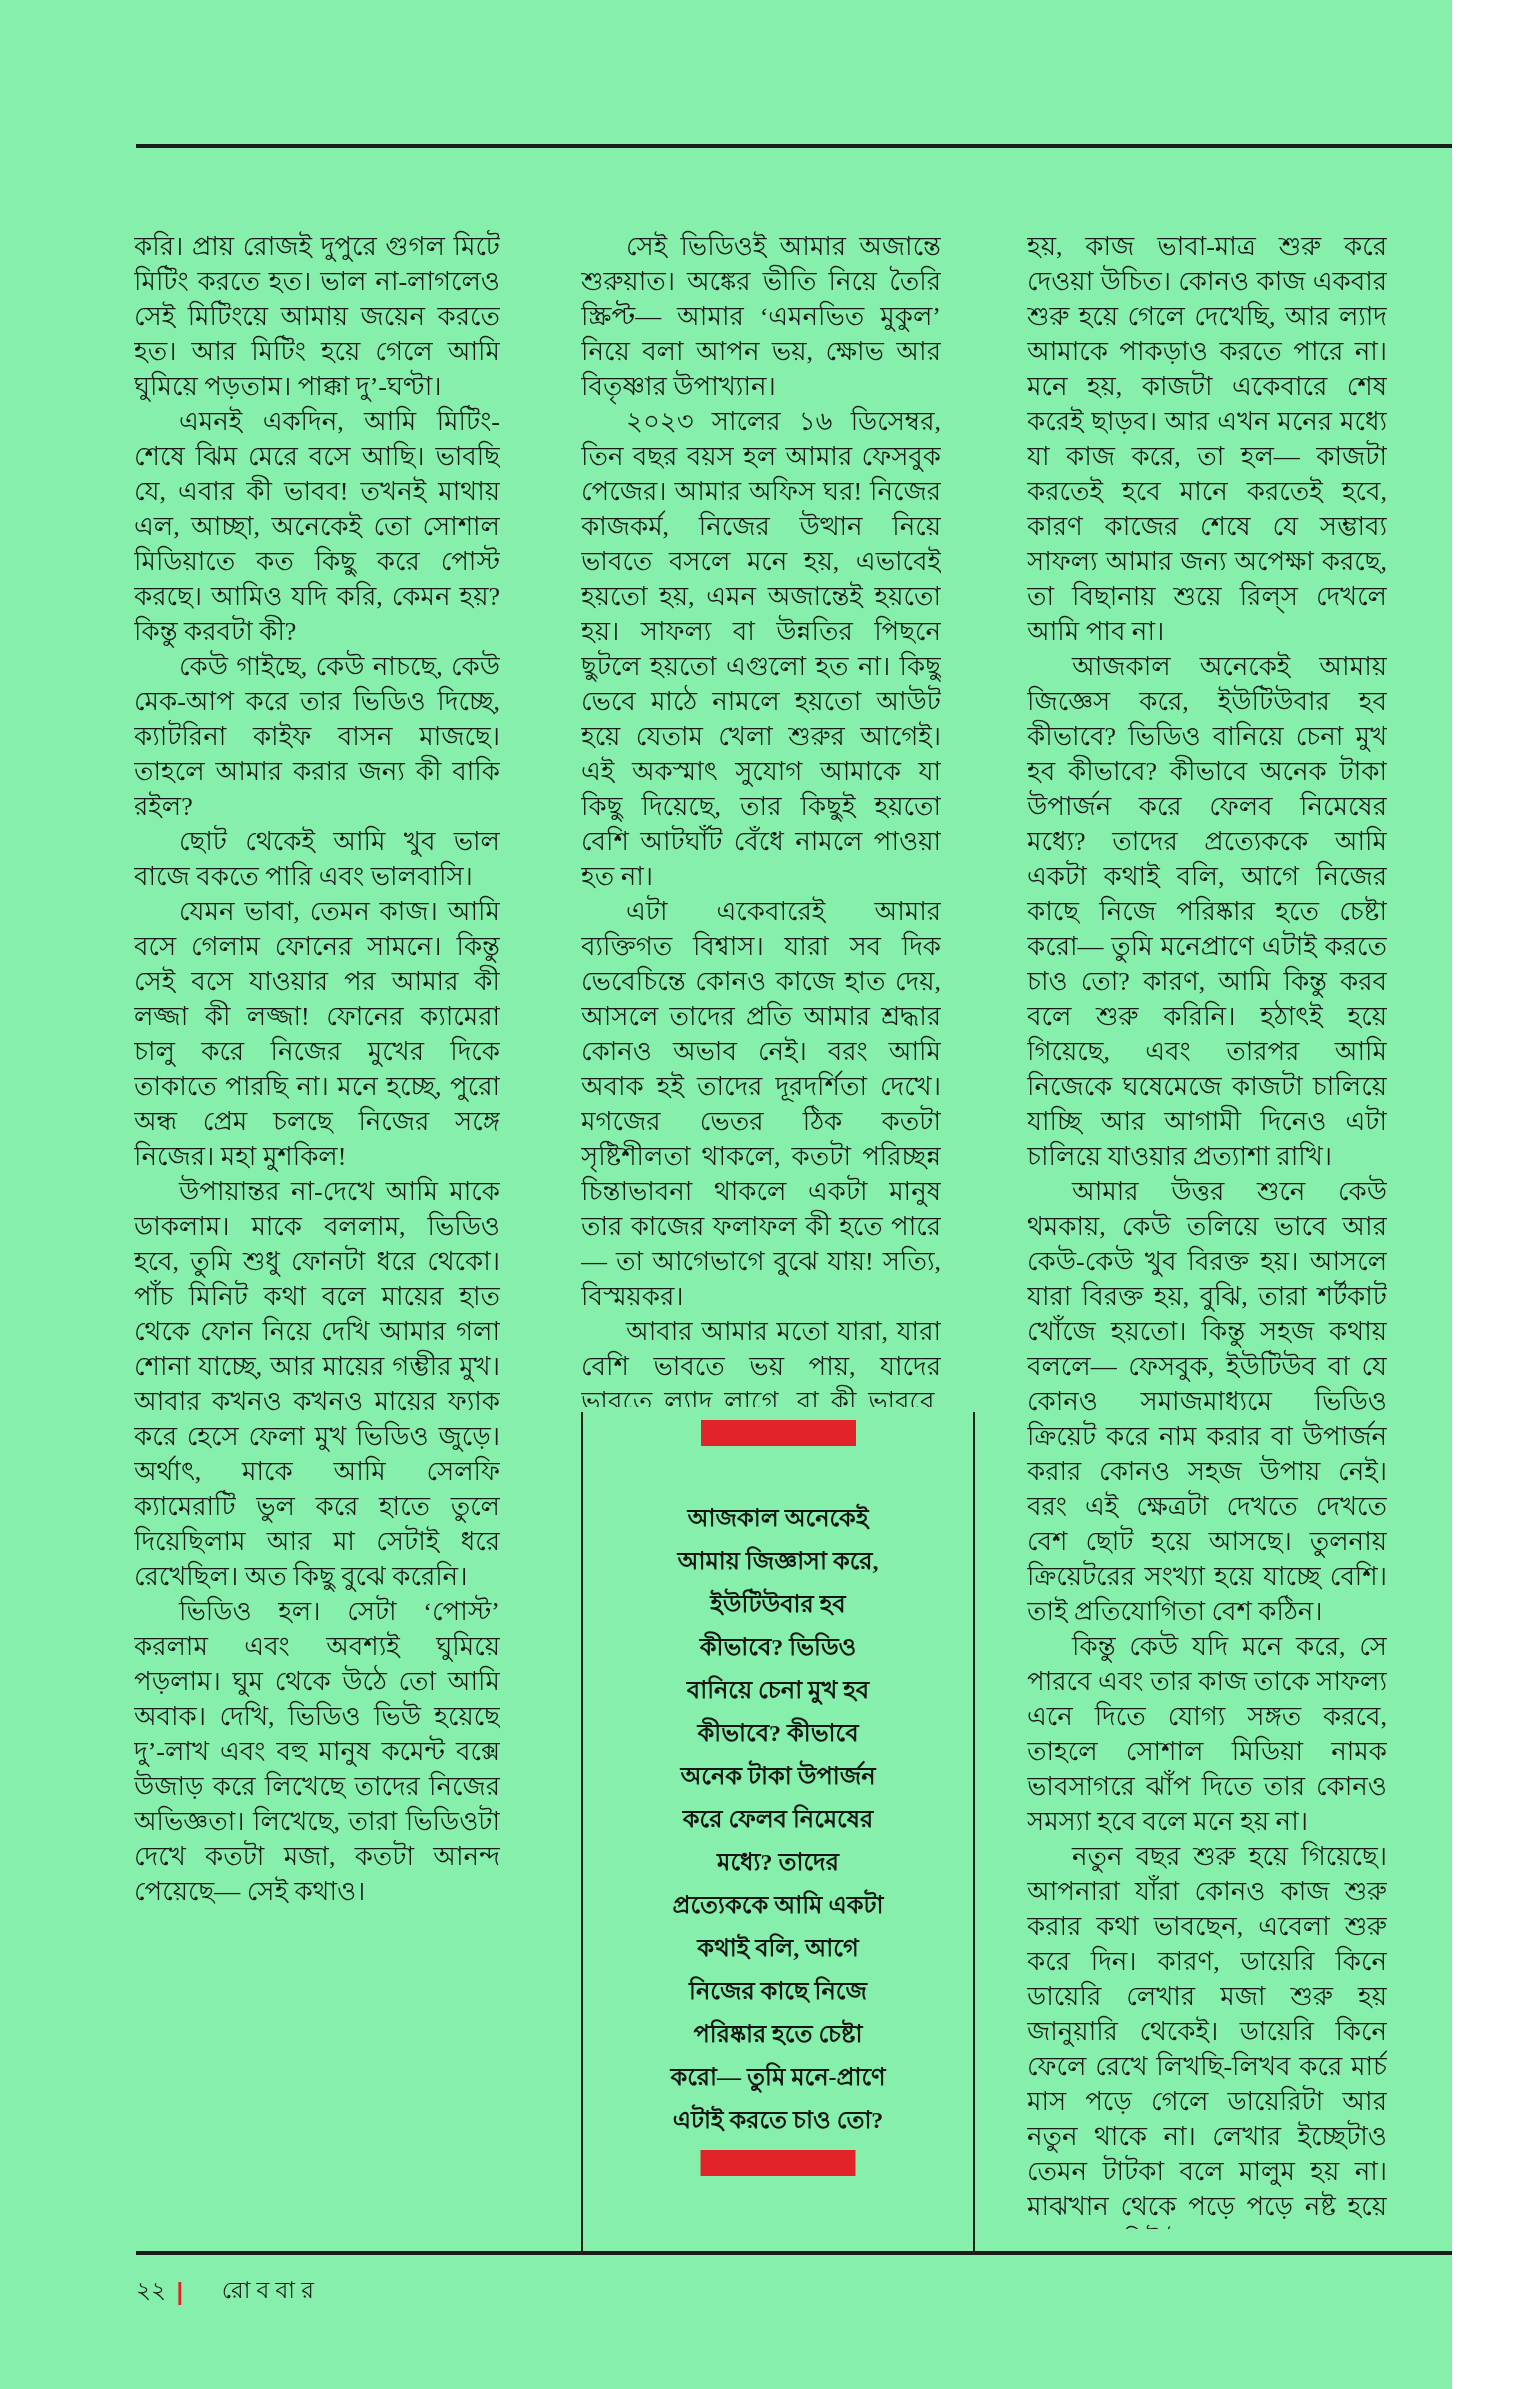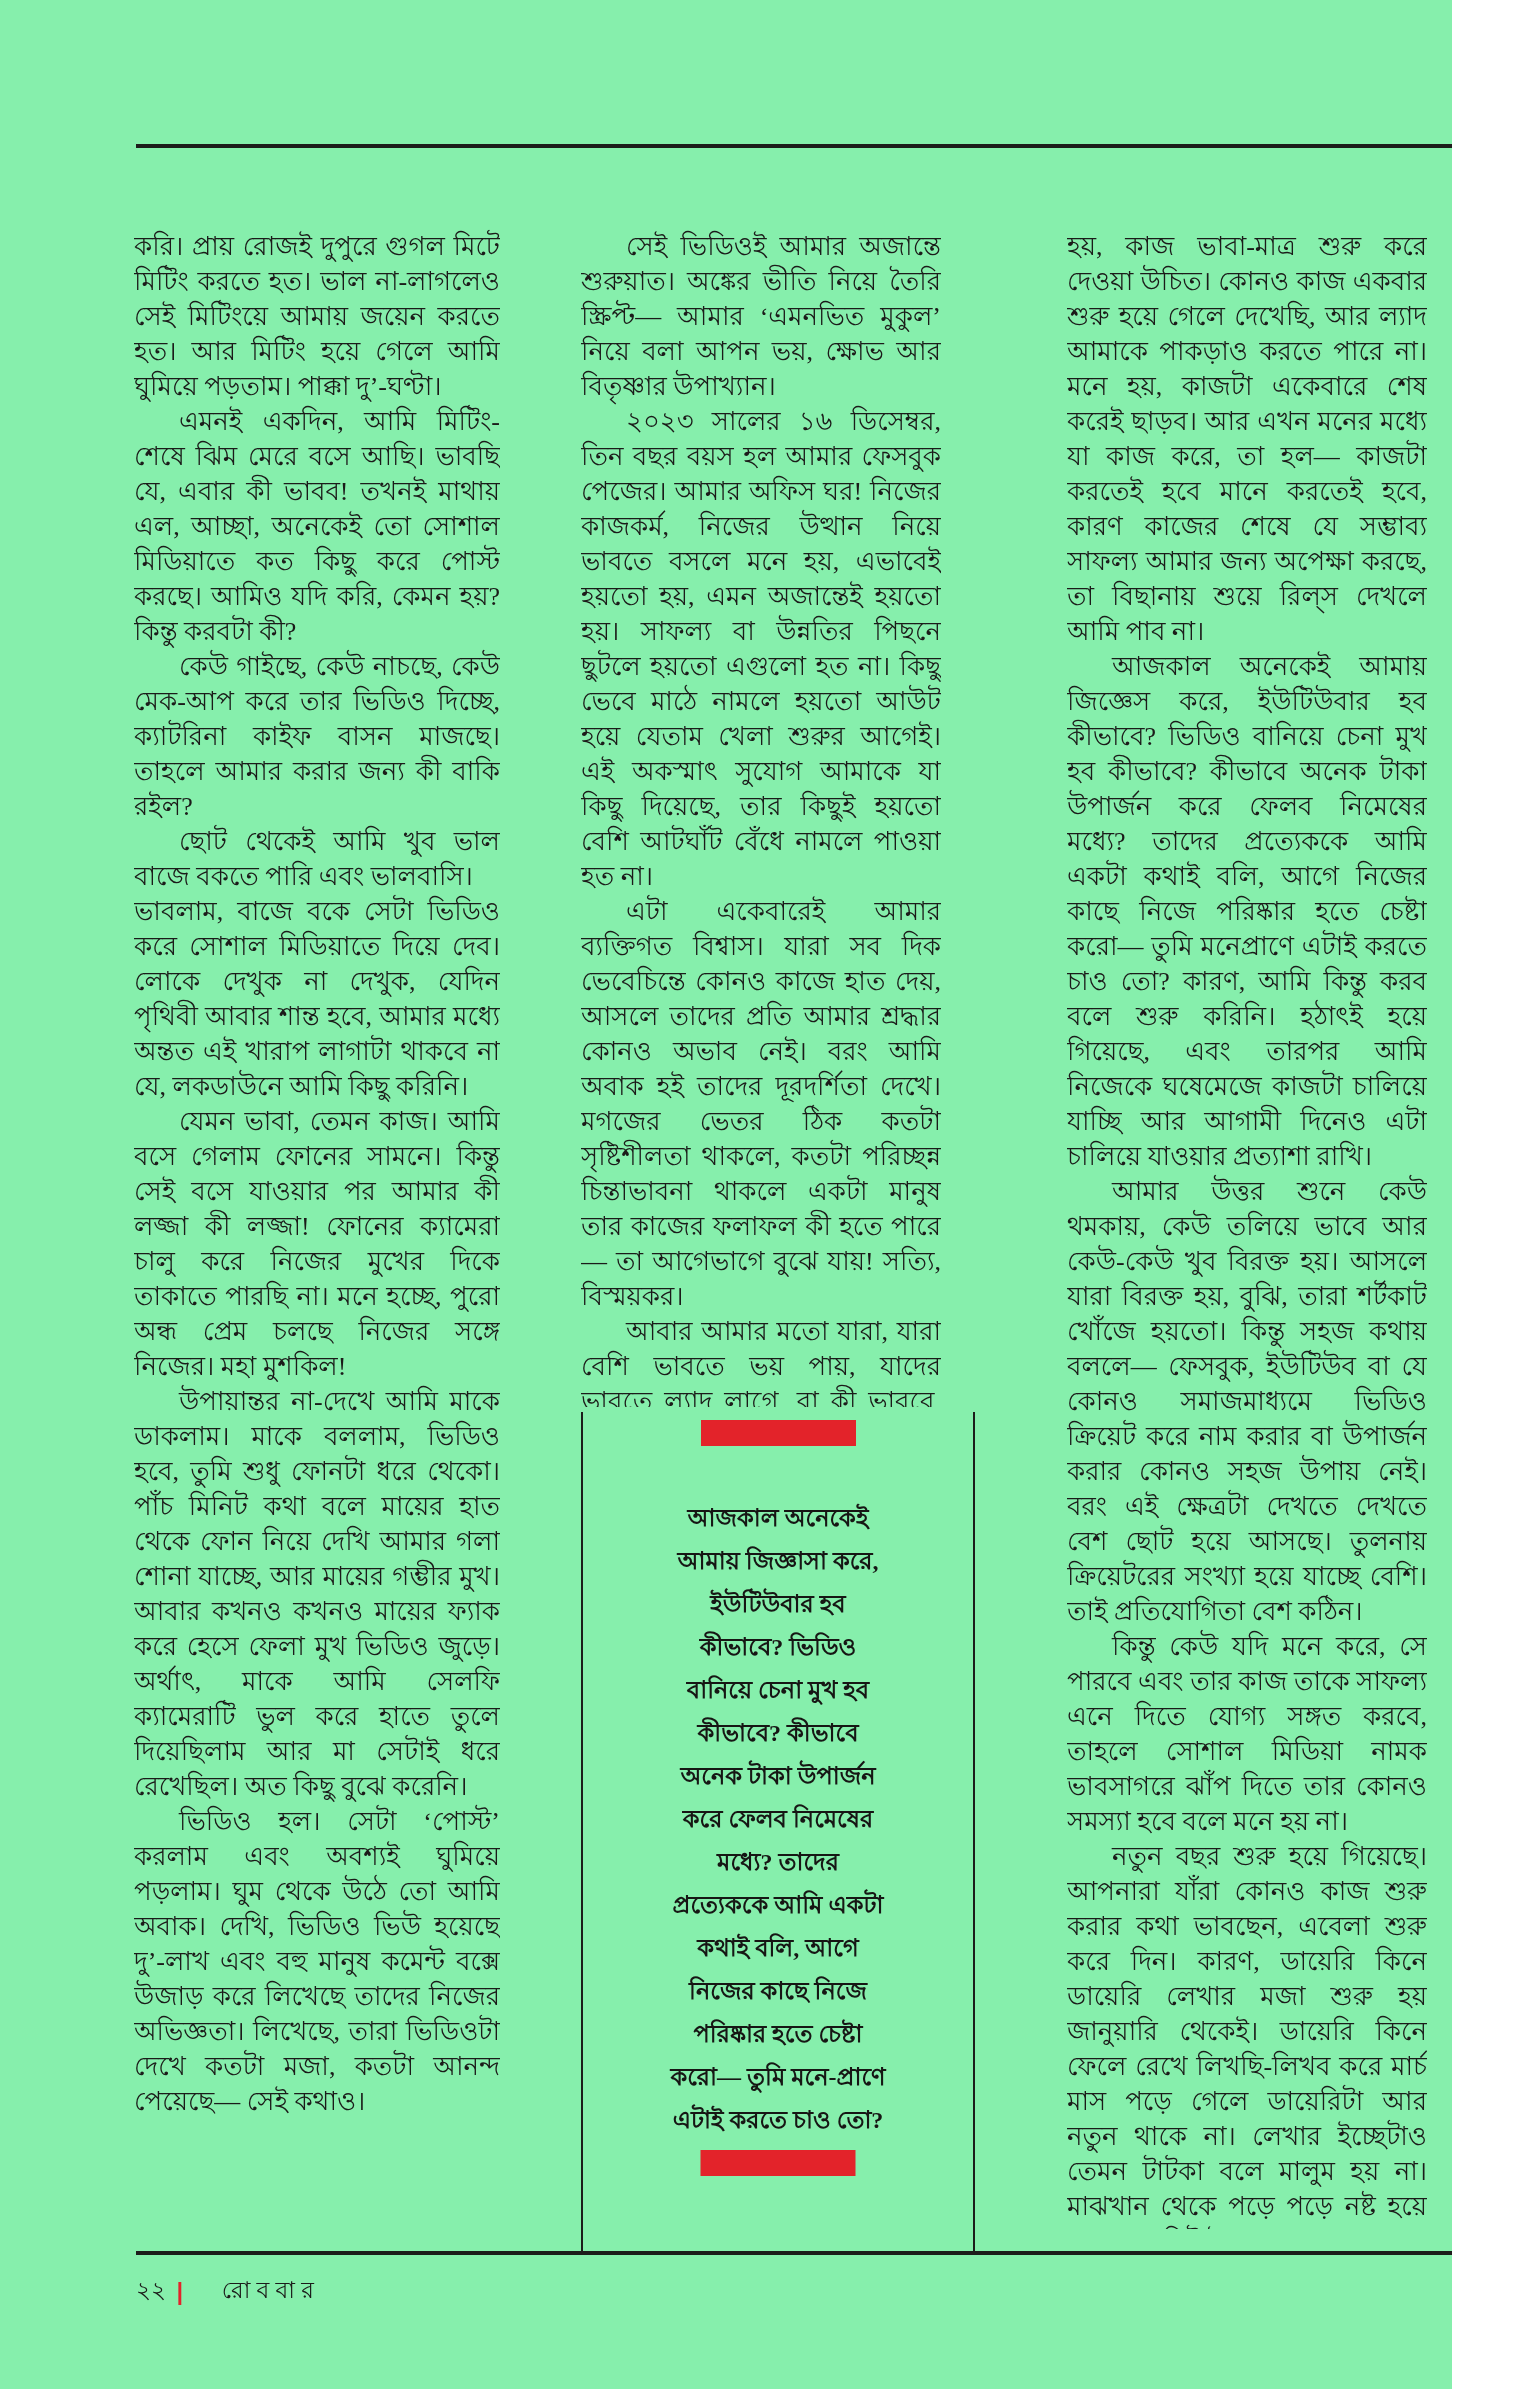--- a/index.html
+++ b/index.html
@@ -24,21 +24,21 @@
     top:229px;
     font-size:26px;
     line-height:35px;
     text-align:justify;
     overflow:hidden;
   }
   .col p{margin:0;}
   .col p.indent{text-indent:45px;}
   .col-left{left:134px;width:366px;height:2000px;}
   .col-mid{left:581px;width:360px;height:1178px;}
-  .col-right{left:1027px;width:360px;height:2000px;margin-left:40px;}
+  .col-right{left:1027px;width:360px;height:2000px;}
   .pullquote-box{
     position:absolute;
     left:581px;top:1412px;
     width:394px;height:842px;
     border-left:2.3px solid #1d1d1b;
     border-right:2.3px solid #1d1d1b;
     box-sizing:border-box;
     text-align:center;
   }
   .red-bar{
@@ -85,21 +85,20 @@
 
 <div class="page">
 
   <div class="rule top"></div>
 
   <section class="col col-left">
     <p class="body-para">করি। প্রায় রোজই দুপুরে গুগল মিটে মিটিং করতে হত। ভাল না-লাগলেও সেই মিটিংয়ে আমায় জয়েন করতে হত। আর মিটিং হয়ে গেলে আমি ঘুমিয়ে পড়তাম। পাক্কা দু’-ঘণ্টা।</p>
     <p class="body-para indent">এমনই একদিন, আমি মিটিং-শেষে ঝিম মেরে বসে আছি। ভাবছি যে, এবার কী ভাবব! তখনই মাথায় এল, আচ্ছা, অনেকেই তো সোশাল মিডিয়াতে কত কিছু করে পোস্ট করছে। আমিও যদি করি, কেমন হয়? কিন্তু করবটা কী?</p>
     <p class="body-para indent">কেউ গাইছে, কেউ নাচছে, কেউ মেক-আপ করে তার ভিডিও দিচ্ছে, ক্যাটরিনা কাইফ বাসন মাজছে। তাহলে আমার করার জন্য কী বাকি রইল?</p>
     <p class="body-para indent">ছোট থেকেই আমি খুব ভাল বাজে বকতে পারি এবং ভালবাসি।</p>
-    <p class="body-para">ভাবলাম, বাজে বকে সেটা ভিডিও করে সোশাল মিডিয়াতে দিয়ে দেব। লোকে দেখুক না দেখুক, যেদিন পৃথিবী আবার শান্ত হবে, আমার মধ্যে অন্তত এই খারাপ লাগাটা থাকবে না যে, লকডাউনে আমি কিছু করিনি।</p>
     <p class="body-para indent">যেমন ভাবা, তেমন কাজ। আমি বসে গেলাম ফোনের সামনে। কিন্তু সেই বসে যাওয়ার পর আমার কী লজ্জা কী লজ্জা! ফোনের ক্যামেরা চালু করে নিজের মুখের দিকে তাকাতে পারছি না। মনে হচ্ছে, পুরো অন্ধ প্রেম চলছে নিজের সঙ্গে নিজের। মহা মুশকিল!</p>
     <p class="body-para indent">উপায়ান্তর না-দেখে আমি মাকে ডাকলাম। মাকে বললাম, ভিডিও হবে, তুমি শুধু ফোনটা ধরে থেকো। পাঁচ মিনিট কথা বলে মায়ের হাত থেকে ফোন নিয়ে দেখি আমার গলা শোনা যাচ্ছে, আর মায়ের গম্ভীর মুখ। আবার কখনও কখনও মায়ের ফ্যাক করে হেসে ফেলা মুখ ভিডিও জুড়ে। অর্থাৎ, মাকে আমি সেলফি ক্যামেরাটি ভুল করে হাতে তুলে দিয়েছিলাম আর মা সেটাই ধরে রেখেছিল। অত কিছু বুঝে করেনি।</p>
     <p class="body-para indent">ভিডিও হল। সেটা ‘পোস্ট’ করলাম এবং অবশ্যই ঘুমিয়ে পড়লাম। ঘুম থেকে উঠে তো আমি অবাক। দেখি, ভিডিও ভিউ হয়েছে দু’-লাখ এবং বহু মানুষ কমেন্ট বক্সে উজাড় করে লিখেছে তাদের নিজের অভিজ্ঞতা। লিখেছে, তারা ভিডিওটা দেখে কতটা মজা, কতটা আনন্দ পেয়েছে— সেই কথাও।</p>
   </section>
 
   <section class="col col-mid">
     <p class="body-para indent">সেই ভিডিওই আমার অজান্তে শুরুয়াত। অঙ্কের ভীতি নিয়ে তৈরি স্ক্রিপ্ট— আমার ‘এমনভিত মুকুল’ নিয়ে বলা আপন ভয়, ক্ষোভ আর বিতৃষ্ণার উপাখ্যান।</p>
     <p class="body-para indent">২০২৩ সালের ১৬ ডিসেম্বর, তিন বছর বয়স হল আমার ফেসবুক পেজের। আমার অফিস ঘর! নিজের কাজকর্ম, নিজের উত্থান নিয়ে ভাবতে বসলে মনে হয়, এভাবেই হয়তো হয়, এমন অজান্তেই হয়তো হয়। সাফল্য বা উন্নতির পিছনে ছুটলে হয়তো এগুলো হত না। কিছু ভেবে মাঠে নামলে হয়তো আউট হয়ে যেতাম খেলা শুরুর আগেই। এই অকস্মাৎ সুযোগ আমাকে যা কিছু দিয়েছে, তার কিছুই হয়তো বেশি আটঘাঁট বেঁধে নামলে পাওয়া হত না।</p>
     <p class="body-para indent">এটা একেবারেই আমার ব্যক্তিগত বিশ্বাস। যারা সব দিক ভেবেচিন্তে কোনও কাজে হাত দেয়, আসলে তাদের প্রতি আমার শ্রদ্ধার কোনও অভাব নেই। বরং আমি অবাক হই তাদের দূরদর্শিতা দেখে। মগজের ভেতর ঠিক কতটা সৃষ্টিশীলতা থাকলে, কতটা পরিচ্ছন্ন চিন্তাভাবনা থাকলে একটা মানুষ তার কাজের ফলাফল কী হতে পারে— তা আগেভাগে বুঝে যায়! সত্যি, বিস্ময়কর।</p>
     <p class="body-para indent">আবার আমার মতো যারা, যারা বেশি ভাবতে ভয় পায়, যাদের ভাবতে ল্যাদ লাগে, বা কী ভাববে, তাই ভেবে উঠতে ৪৮ ঘণ্টা সময় লাগিয়ে দেয়, তাদের মনে</p>

